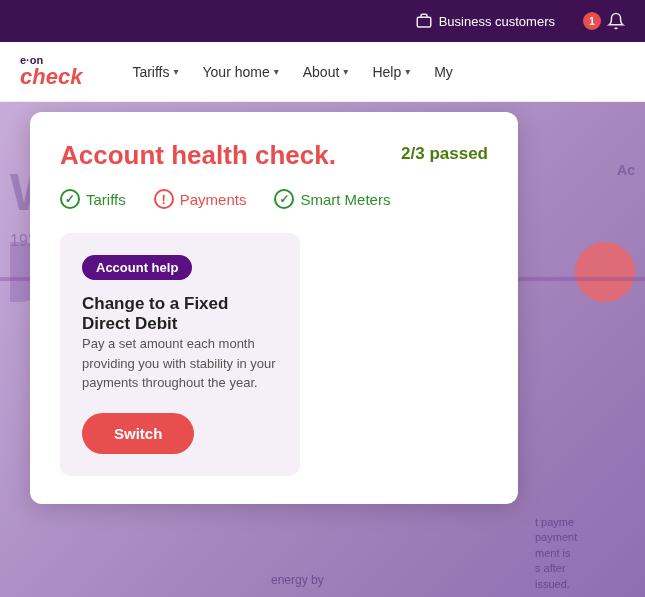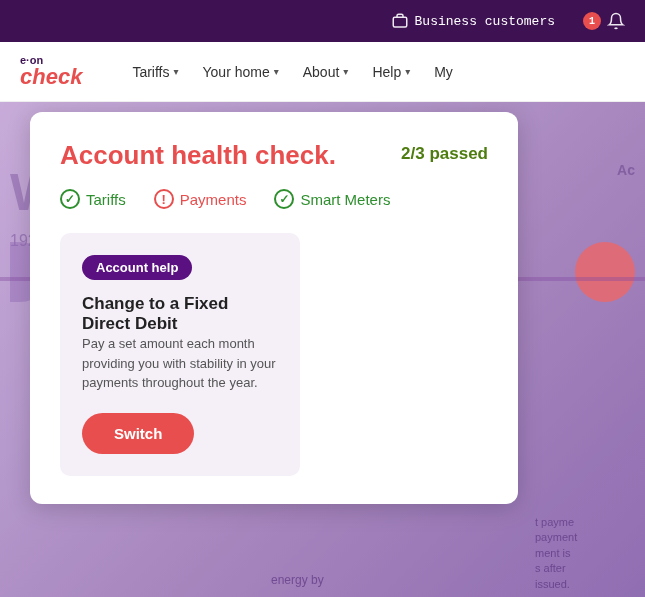--- a/index.html
+++ b/index.html
@@ -21,21 +21,20 @@
       padding: 0 20px;
       gap: 28px;
     }
     .top-bar-item {
       display: flex;
       align-items: center;
       gap: 6px;
       color: white;
       font-size: 13px;
       cursor: pointer;
-      font-family: Liberation Mono, monospace;
     }
     .top-bar-icon {
       width: 18px;
       height: 18px;
       opacity: 0.9;
     }
     .notification-badge {
       background: #e84e4e;
       color: white;
       border-radius: 50%;

